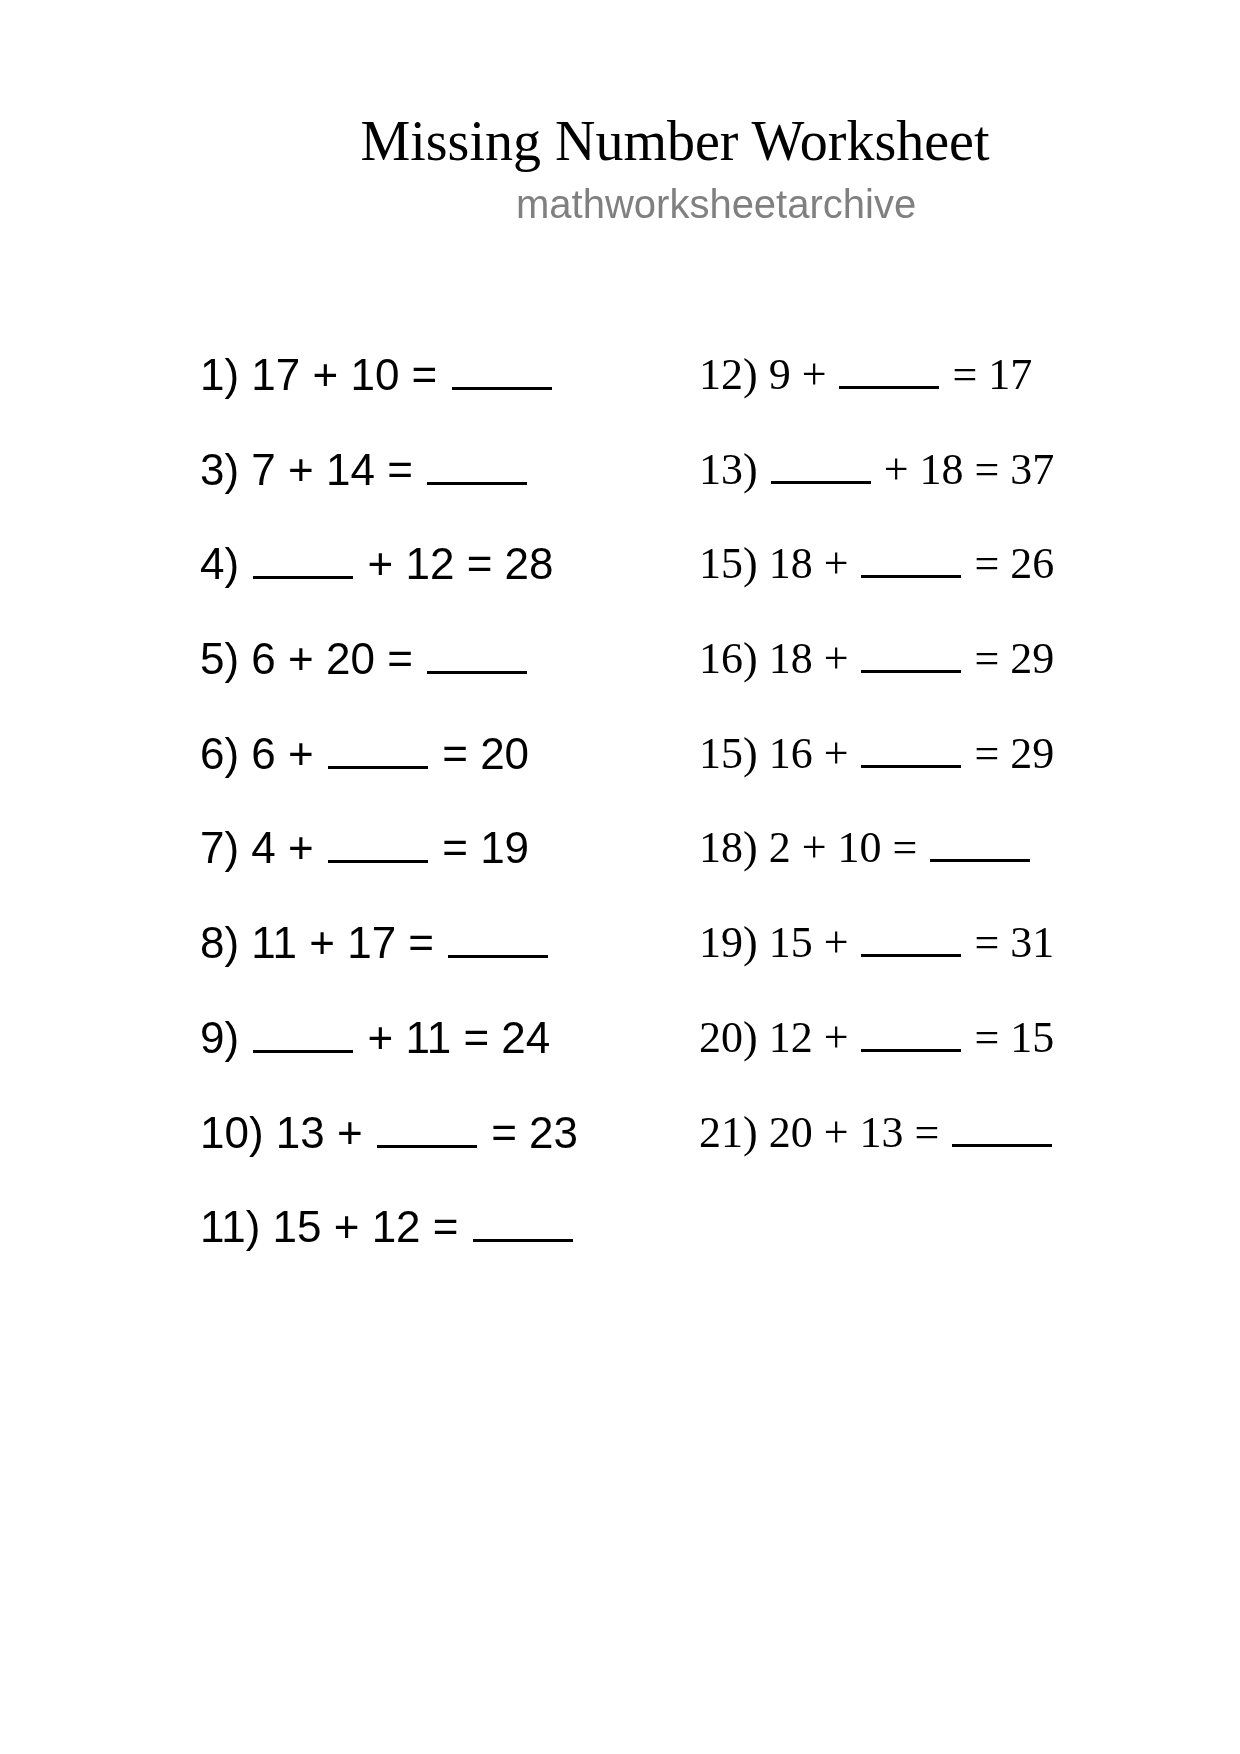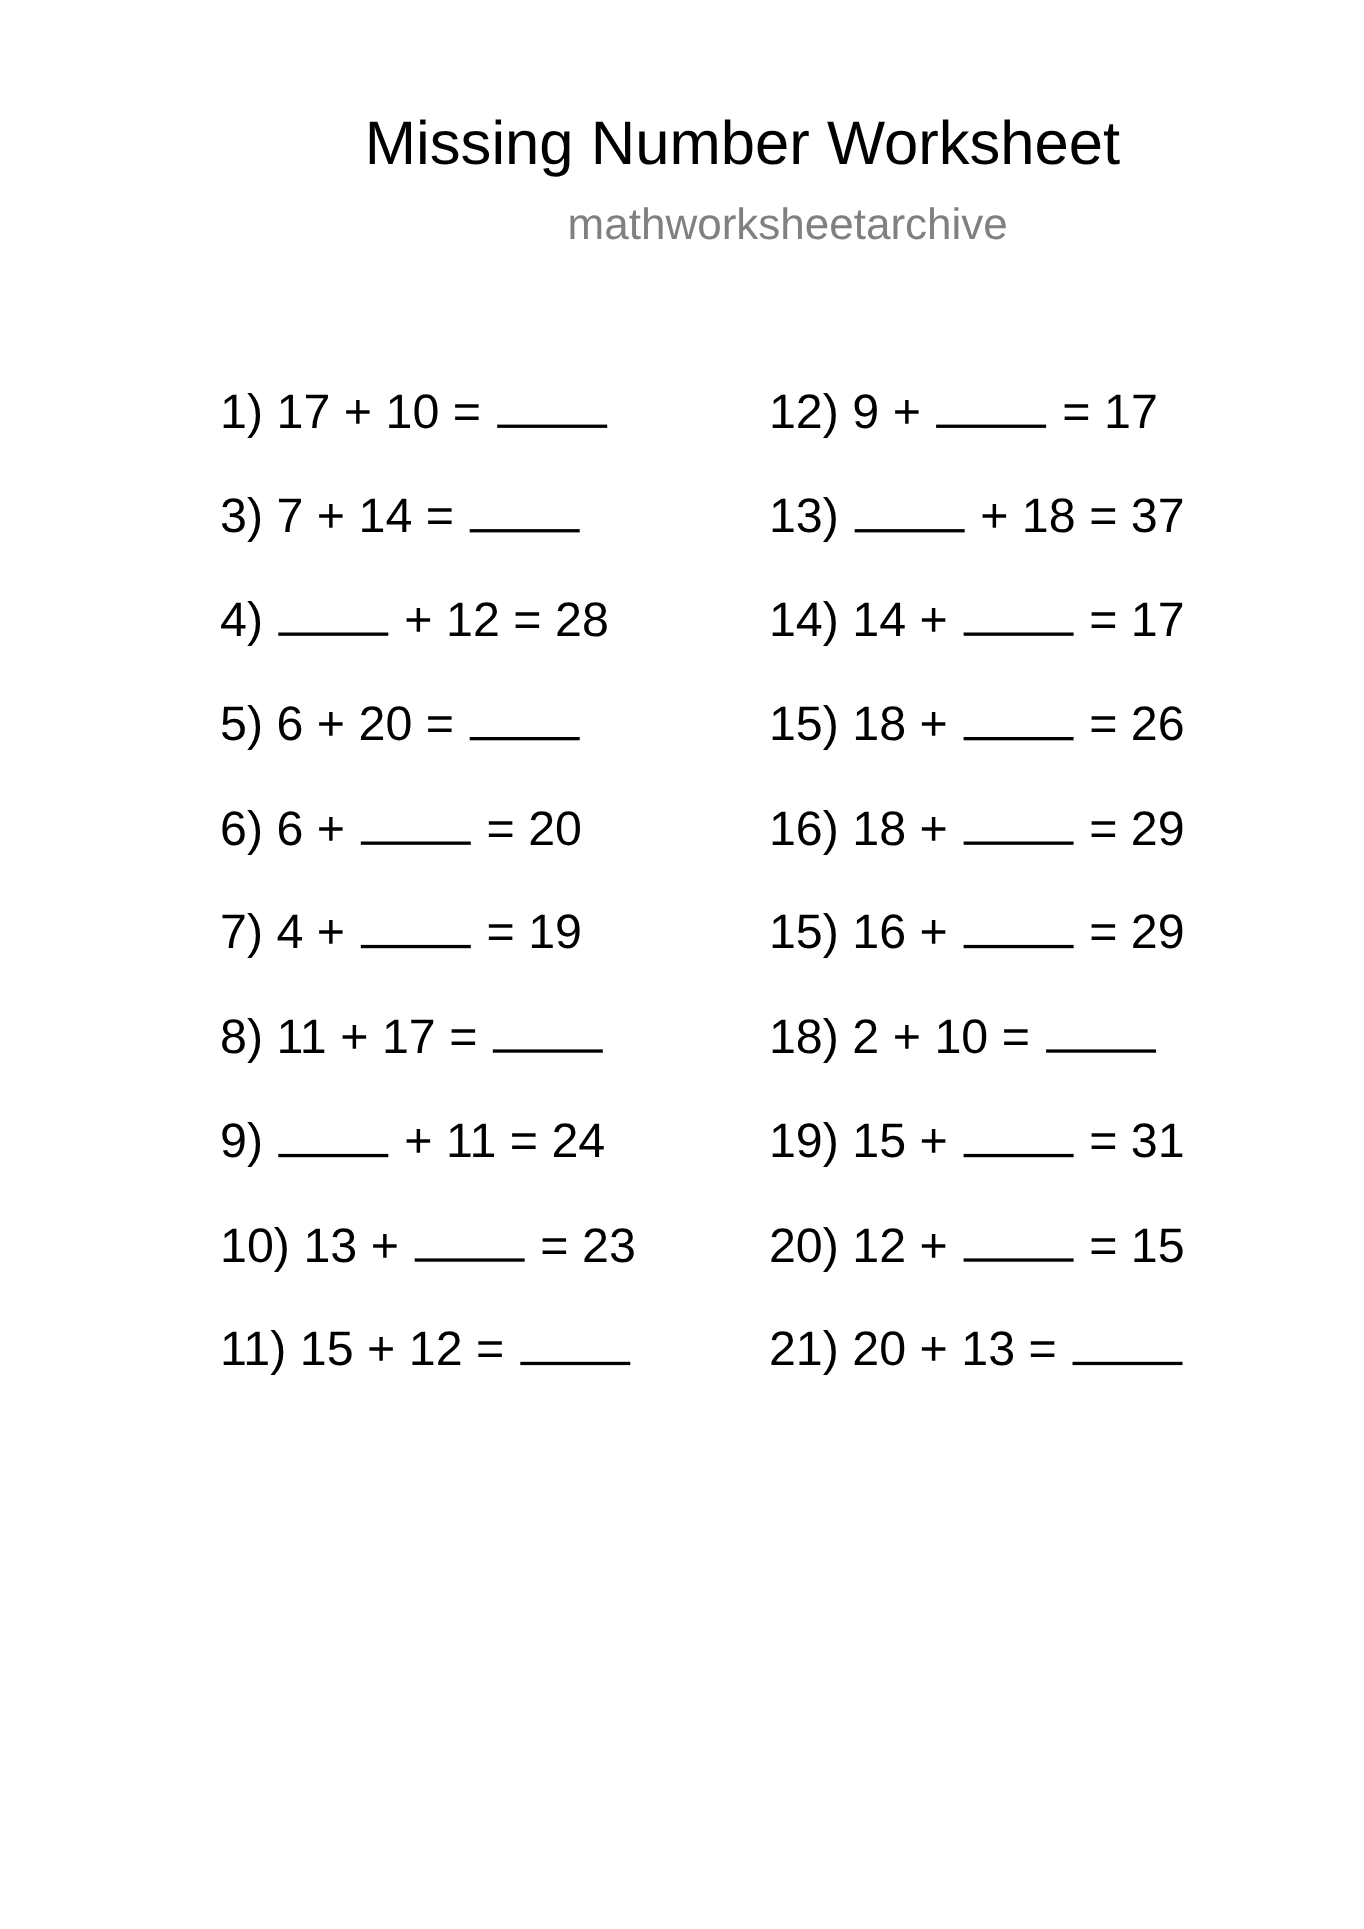--- a/index.html
+++ b/index.html
@@ -12,43 +12,44 @@
       height: 1754px;
       position: relative;
       overflow: hidden;
       font-family: "Liberation Sans", sans-serif;
       color: #000000;
     }
     .title {
       position: absolute;
       left: 0;
       width: 1240px;
-      top: 98px;
+      top: 109px;
       text-align: center;
       font-size: 56px;
       line-height: 64px;
       padding-left: 110px;
       box-sizing: border-box;
       white-space: nowrap;
+      font-family: Liberation Serif, serif;
     }
     .subtitle {
       position: absolute;
       left: 516px;
       top: 180px;
       font-size: 40px;
       line-height: 48px;
       color: #808080;
       white-space: nowrap;
     }
     .column {
       position: absolute;
       top: 348px;
     }
     .col-left { left: 200px; }
-    .col-right { left: 699px; }
+    .col-right { left: 699px; font-family: Liberation Serif, serif; }
     .problem {
       height: 94.7px;
       font-size: 44px;
       line-height: 54px;
       white-space: pre;
     }
     .blank {
       display: inline-block;
       width: 100px;
       border-bottom: 3px solid #000;
@@ -72,21 +73,20 @@
   <div class="problem"><span>7)</span> <span>4 + </span><span class="blank"></span><span> = 19</span></div>
   <div class="problem"><span>8)</span> <span>11 + 17 = </span><span class="blank"></span><span></span></div>
   <div class="problem"><span>9)</span> <span></span><span class="blank"></span><span> + 11 = 24</span></div>
   <div class="problem"><span>10)</span> <span>13 + </span><span class="blank"></span><span> = 23</span></div>
   <div class="problem"><span>11)</span> <span>15 + 12 = </span><span class="blank"></span><span></span></div>
 </div>
 
 <div class="column col-right">
   <div class="problem"><span>12)</span> <span>9 + </span><span class="blank"></span><span> = 17</span></div>
   <div class="problem"><span>13)</span> <span></span><span class="blank"></span><span> + 18 = 37</span></div>
-  <div class="problem"><span>14)</span> <span>14 + </span><span class="blank"></span><span> = 17</span></div>
   <div class="problem"><span>15)</span> <span>18 + </span><span class="blank"></span><span> = 26</span></div>
   <div class="problem"><span>16)</span> <span>18 + </span><span class="blank"></span><span> = 29</span></div>
   <div class="problem"><span>15)</span> <span>16 + </span><span class="blank"></span><span> = 29</span></div>
   <div class="problem"><span>18)</span> <span>2 + 10 = </span><span class="blank"></span><span></span></div>
   <div class="problem"><span>19)</span> <span>15 + </span><span class="blank"></span><span> = 31</span></div>
   <div class="problem"><span>20)</span> <span>12 + </span><span class="blank"></span><span> = 15</span></div>
   <div class="problem"><span>21)</span> <span>20 + 13 = </span><span class="blank"></span><span></span></div>
 </div>
 
 </body></html>

